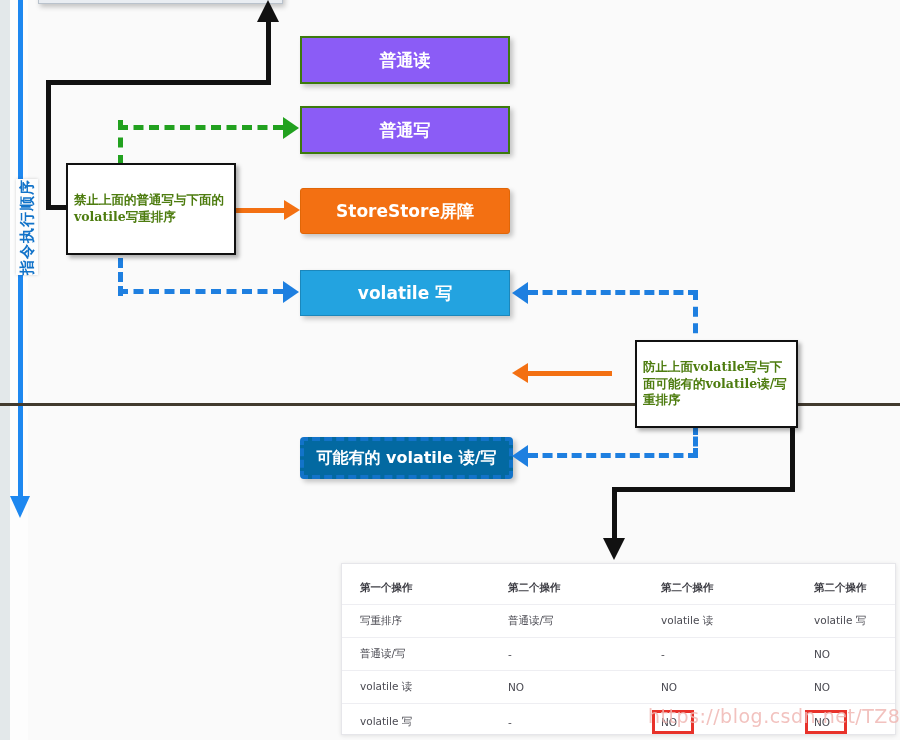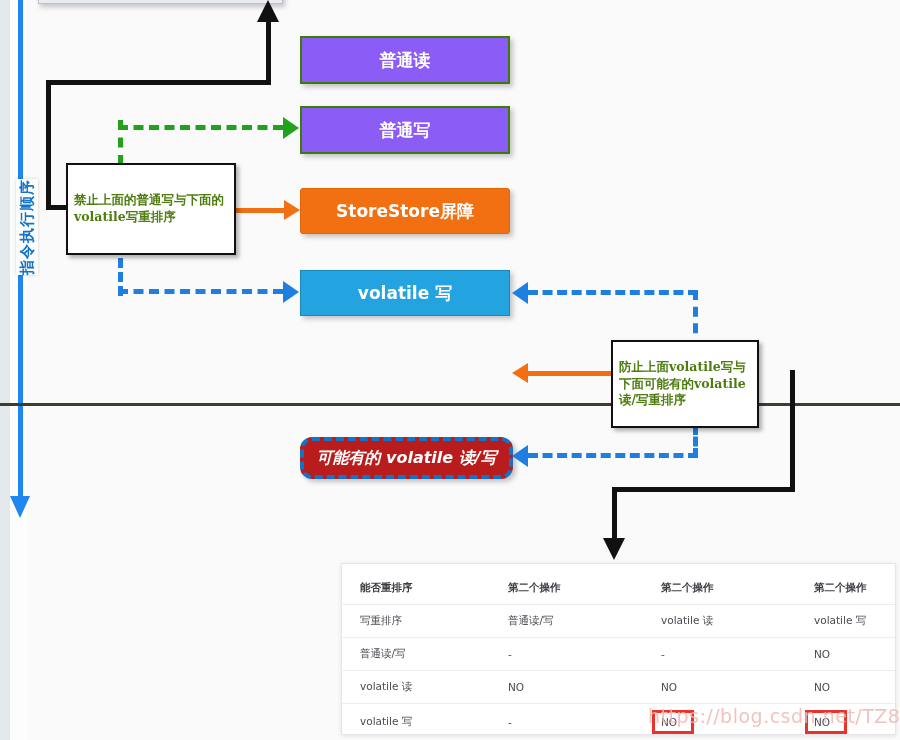--- a/index.html
+++ b/index.html
@@ -94,24 +94,23 @@
   .pbox.orange {
     background: #f37012;
     border: 1px solid #e06607;
     border-radius: 3px;
   }
   .pbox.blue {
     background: #23a3e0;
     border: 1px solid #1b87bb;
   }
   .pbox.blue-dashed {
-    background: #b91c1c;
+    background: #0369a1;
     border: 4px dashed #1273c9;
-    border-radius: 12px;
-    font-style: italic;
+    border-radius: 4px;
   }
   .pbox.cut {
     background: #e9edf2;
     border: 1px solid #b9c2cc;
     box-shadow: 2px 3px 5px rgba(0,0,0,0.22);
   }
   
   .note {
     position: absolute;
     box-sizing: border-box;
@@ -296,32 +295,32 @@
   <div class="seg h-dash-blue" style="left:528px; top:290px; width:170px;"></div>
   <div class="arrow left-blue" style="left:512px; top:282px;"></div>
 
   <div class="seg solid-orange" style="left:528px; top:371px; width:84px; height:5px;"></div>
   <div class="arrow left-orange" style="left:512px; top:363px;"></div>
 
   <div class="seg v-dash-blue" style="left:693px; top:425px; height:33px;"></div>
   <div class="seg h-dash-blue" style="left:528px; top:453px; width:170px;"></div>
   <div class="arrow left-blue" style="left:512px; top:445px;"></div>
 
-  <div class="note" style="left:611px; top:340px; width:148px; height:88px;">防止上面volatile写与下面可能有的volatile读/写重排序</div>
+  <div class="note" style="left:635px; top:340px; width:163px; height:88px;">防止上面volatile写与下面可能有的volatile读/写重排序</div>
 
   <div class="seg solid-black" style="left:790px; top:370px; width:5px; height:122px;"></div>
   <div class="seg solid-black" style="left:612px; top:487px; width:183px; height:5px;"></div>
   <div class="seg solid-black" style="left:612px; top:487px; width:5px; height:57px;"></div>
   <div class="arrow down-black" style="left:603px; top:538px;"></div>
 
   <div class="table-card">
     <table class="reorder">
       <thead>
         <tr>
-          <th>能否重排序</th>
+          <th>第一个操作</th>
           <th>第二个操作</th>
           <th>第二个操作</th>
           <th>第二个操作</th>
         </tr>
       </thead>
       <tbody>
         <tr>
           <td>写重排序</td>
           <td>普通读/写</td>
           <td>volatile 读</td>

